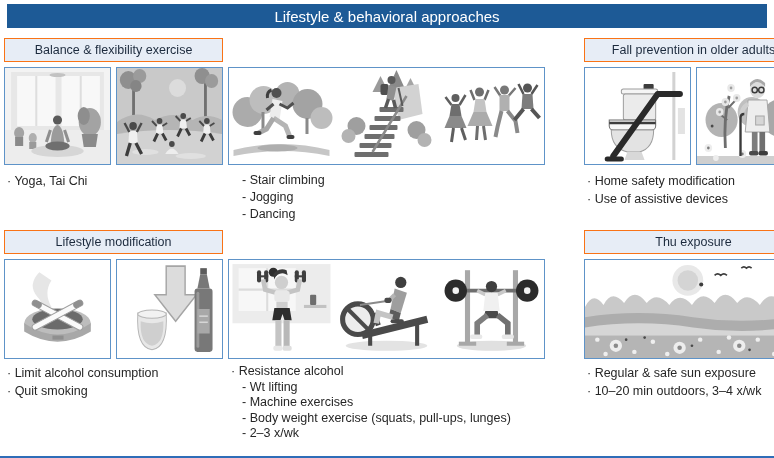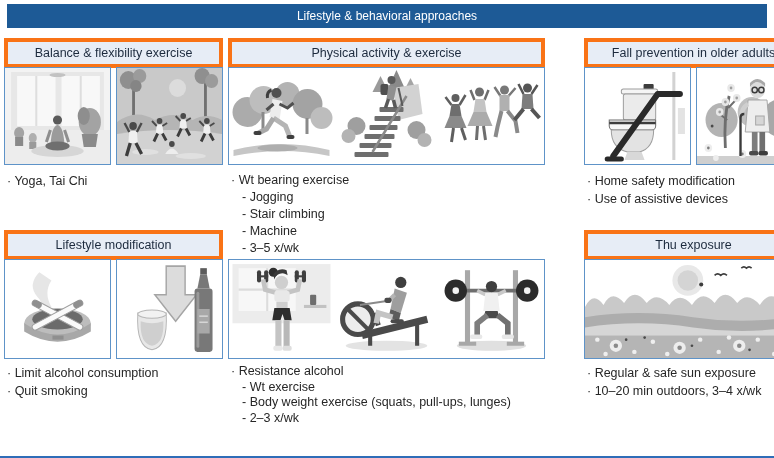--- a/index.html
+++ b/index.html
@@ -1,27 +1,27 @@
 <!DOCTYPE html>
 <html><head>
 <meta charset="utf-8">
 <style>
   html,body{margin:0;padding:0;background:#fff;}
   .page{position:relative;width:774px;height:458px;background:#fff;
         font-family:"Liberation Sans",sans-serif;overflow:hidden;}
   .banner{position:absolute;left:7px;top:4px;width:760px;height:24px;background:#1d5a96;
-          color:#fff;display:flex;align-items:center;justify-content:center;font-size:12px;}
+          color:#fff;display:flex;align-items:center;justify-content:center;font-size:15px;}
   .col{position:absolute;top:38px;height:420px;}
   .col-left{left:4px;width:219px;}
   .col-mid{left:228px;width:317px;}
   .col-right{left:584px;width:219px;}
   .section{position:absolute;left:0;width:100%;}
   .sec-top{top:0;}
   .sec-bot{top:192px;}
-  .hdr{position:absolute;top:0;left:0;right:0;height:22px;border:4px solid #f97316;background:#e7edf6;
+  .hdr{position:absolute;top:0;left:0;right:0;height:22px;border:1px solid #f97316;background:#e7edf6;
        display:flex;align-items:center;justify-content:center;font-size:12.5px;color:#1c2a3d;}
   .imgrow{position:absolute;top:29px;left:0;right:0;height:98px;display:flex;gap:5px;}
   .imgrow.tall{height:100px;}
   .imgbox{flex:1;border:1px solid #5e93c8;background:#fff;overflow:hidden;display:flex;}
   .imgbox svg{width:100%;height:100%;display:block;}
   .imgbox.triple svg{width:33.33%;}
   .list{position:absolute;top:134px;left:3px;right:-60px;font-size:12.5px;line-height:18px;color:#262626;}
   .col-mid .m-list1{top:134px;line-height:17px;}
   .col-mid .m-imgrow2{top:221px;height:100px;}
   .col-mid .m-list2{top:326px;line-height:15.5px;}
@@ -149,21 +149,20 @@
         </div>
       </div>
       <div class="list">
         <div class="line">· Limit alcohol consumption</div>
         <div class="line">· Quit smoking</div>
       </div>
     </div>
   </div>
 
   <div class="col col-mid">
-    <div class="hdr">Physical activity &amp; exercise</div>
 
     <div class="imgrow">
       <div class="imgbox triple">
         <svg viewBox="0 0 100 96" preserveAspectRatio="xMidYMid meet">
           <circle cx="16" cy="44" r="15" fill="#ababab"></circle>
           <circle cx="32" cy="32" r="14" fill="#bdbdbd"></circle>
           <circle cx="56" cy="26" r="12" fill="#b3b3b3"></circle>
           <circle cx="76" cy="36" r="15" fill="#a3a3a3"></circle>
           <circle cx="90" cy="50" r="11" fill="#bdbdbd"></circle>
           <rect x="30" y="44" width="3" height="18" fill="#8a8a8a"></rect>
@@ -221,25 +220,23 @@
           <path d="M60 43 l-4 16 l-2 10 M66 43 l8 10 l2 12" stroke="#8a8a8a" stroke-width="4" fill="none"></path>
           <circle cx="86" cy="20" r="4.5" fill="#555555"></circle>
           <path d="M82 26 l-5 -10 M90 26 l6 -9" stroke="#555555" stroke-width="2.5" fill="none"></path>
           <path d="M81 26 h10 l1 15 h-12 Z" fill="#7d7d7d"></path>
           <path d="M82 41 l-9 11 M90 41 l8 9" stroke="#555555" stroke-width="4" fill="none"></path>
         </svg>
       </div>
     </div>
 
     <div class="list m-list1">
-      <div class="line">· Wt bearing exercise</div>
+      <div class="line sub">- Stair climbing</div>
       <div class="line sub">- Jogging</div>
-      <div class="line sub">- Stair climbing</div>
-      <div class="line sub">- Machine</div>
-      <div class="line sub">- 3–5 x/wk</div>
+      <div class="line sub">- Dancing</div>
     </div>
 
     <div class="imgrow m-imgrow2">
       <div class="imgbox triple">
         <svg viewBox="0 0 100 96" preserveAspectRatio="xMidYMid meet">
           <rect x="2" y="4" width="96" height="58" fill="#ececec"></rect>
           <rect x="8" y="8" width="56" height="42" fill="#f7f7f7"></rect>
           <line x1="36" y1="8" x2="36" y2="50" stroke="#dcdcdc" stroke-width="2"></line>
           <line x1="8" y1="29" x2="64" y2="29" stroke="#dcdcdc" stroke-width="2"></line>
           <rect x="72" y="44" width="22" height="3" fill="#c2c2c2"></rect>
@@ -298,21 +295,22 @@
           <path d="M46 54 l-10 8 l0 12" stroke="#7d7d7d" stroke-width="5.5" fill="none"></path>
           <path d="M56 54 l10 8 l0 12" stroke="#707070" stroke-width="5.5" fill="none"></path>
           <rect x="29" y="73" width="12" height="4.5" rx="2" fill="#e8e8e8"></rect>
           <rect x="60" y="73" width="12" height="4.5" rx="2" fill="#e8e8e8"></rect>
         </svg>
       </div>
     </div>
 
     <div class="list m-list2">
       <div class="line">· Resistance alcohol</div>
-      <div class="line sub">- Wt exercise</div>
+      <div class="line sub">- Wt lifting</div>
+      <div class="line sub">- Machine exercises</div>
       <div class="line sub">- Body weight exercise (squats, pull-ups, lunges)</div>
       <div class="line sub">- 2–3 x/wk</div>
     </div>
   </div>
 
   <div class="col col-right">
     <div class="section sec-top">
       <div class="hdr">Fall prevention in older adults</div>
       <div class="imgrow">
         <div class="imgbox">

